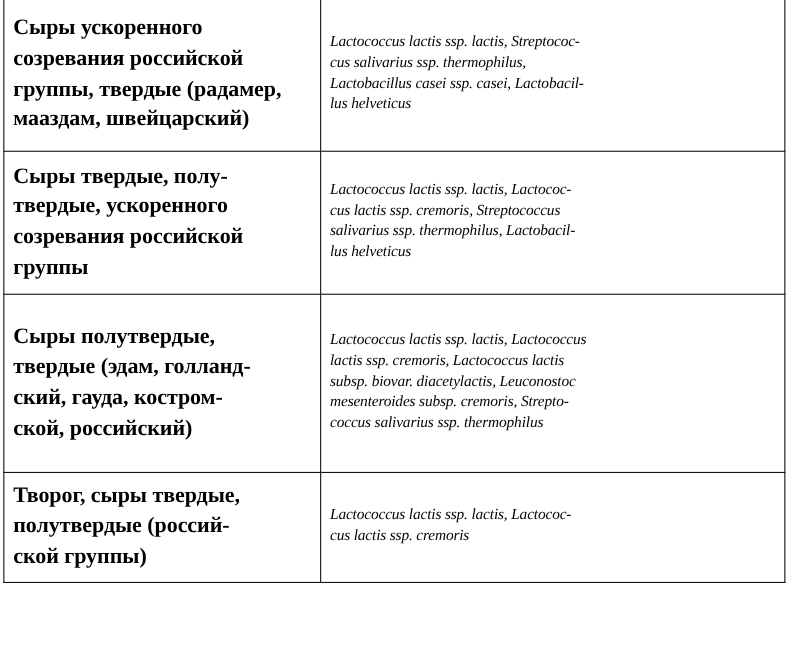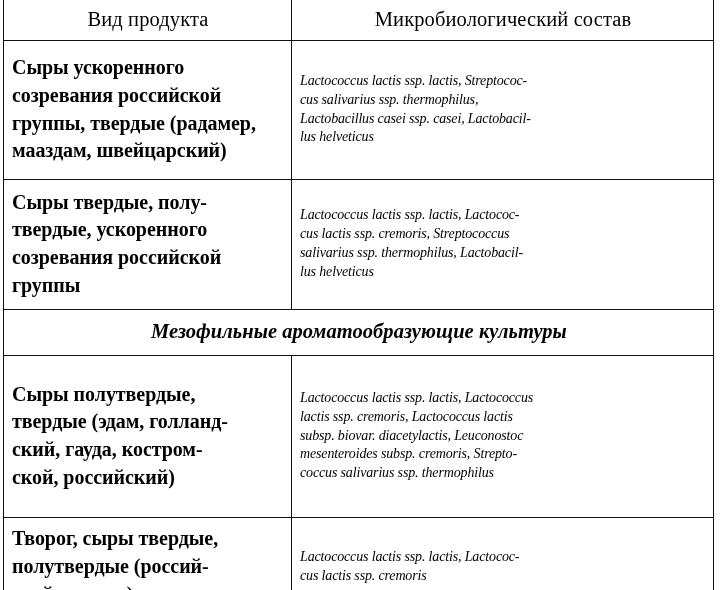--- a/index.html
+++ b/index.html
@@ -109,28 +109,20 @@
 
 <div id="sheet">
 
   <table class="doc-table">
     <colgroup>
       <col class="col-product">
       <col class="col-composition">
     </colgroup>
     <tbody>
 
-      <tr class="header-row">
-        <td>
-          <div class="header-text">Вид продукта</div>
-        </td>
-        <td>
-          <div class="header-text">Микробиологический состав</div>
-        </td>
-      </tr>
 
       <tr class="row-r1">
         <td>
           <div class="product-text">Сыры ускоренного
 созревания российской
 группы, твердые (радамер,
 мааздам, швейцарский)</div>
         </td>
         <td>
           <div class="composition-text">Lactococcus lactis ssp. lactis, Streptococ-
@@ -148,25 +140,20 @@
 группы</div>
         </td>
         <td>
           <div class="composition-text">Lactococcus lactis ssp. lactis, Lactococ-
 cus lactis ssp. cremoris, Streptococcus
 salivarius ssp. thermophilus, Lactobacil-
 lus helveticus</div>
         </td>
       </tr>
 
-      <tr class="section-row">
-        <td colspan="2">
-          <div class="section-text">Мезофильные ароматообразующие культуры</div>
-        </td>
-      </tr>
 
       <tr class="row-r3">
         <td>
           <div class="product-text">Сыры полутвердые,
 твердые (эдам, голланд-
 ский, гауда, костром-
 ской, российский)</div>
         </td>
         <td>
           <div class="composition-text">Lactococcus lactis ssp. lactis, Lactococcus

